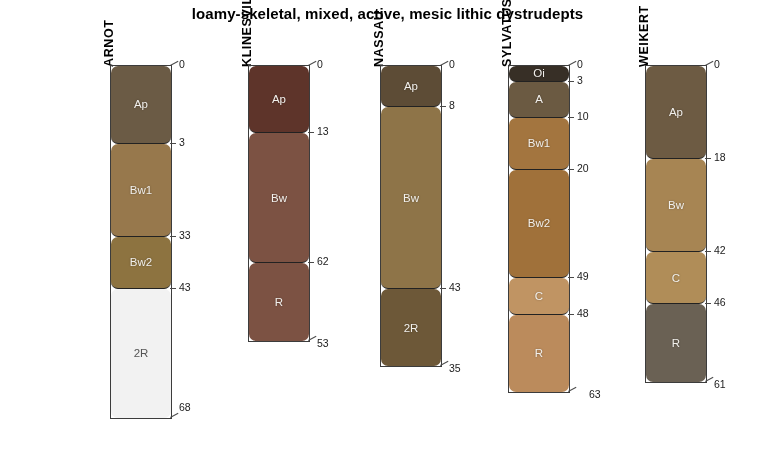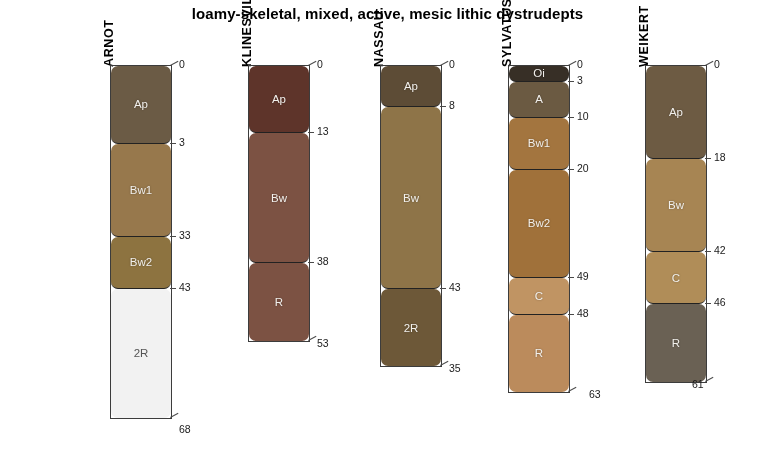--- a/index.html
+++ b/index.html
@@ -121,41 +121,41 @@
         </div>
         <div class="depth-leader" style="left: 170px; top: 65px; width: 9px; transform: rotate(-28deg);"></div>
         <div class="depth-label" style="left: 179px; top: 58px;">0</div>
         <div class="depth-tick" style="left: 170px; top: 142.7px; width: 6px;"></div>
         <div class="depth-label" style="left: 179px; top: 135.7px;">3</div>
         <div class="depth-tick" style="left: 170px; top: 235.94px; width: 6px;"></div>
         <div class="depth-label" style="left: 179px; top: 228.94px;">33</div>
         <div class="depth-tick" style="left: 170px; top: 287.74px; width: 6px;"></div>
         <div class="depth-label" style="left: 179px; top: 280.74px;">43</div>
         <div class="depth-leader" style="left: 170px; top: 417.24px; width: 9px; transform: rotate(-28deg);"></div>
-        <div class="depth-label" style="left: 179px; top: 423px;">68</div>
+        <div class="depth-label" style="left: 179px; top: 401px;">68</div>
       </div>
       <div class="profile" style="left: 0px;">
         <div class="profile-label" style="left: 240px; top: 67px;">KLINESVILLE</div>
         <div class="column" style="left: 248px; top: 65px; width: 60px; height: 274.54px;">
           <div class="horizon" style="top: 0px; height: 67.34px; background: rgb(94, 52, 42);">
             <span class="horizon-name">Ap</span>
           </div>
           <div class="horizon" style="top: 67.34px; height: 129.5px; background: rgb(124, 82, 67);">
             <span class="horizon-name">Bw</span>
           </div>
           <div class="horizon" style="top: 196.84px; height: 77.7px; background: rgb(124, 82, 67); border-bottom: none;">
             <span class="horizon-name">R</span>
           </div>
         </div>
         <div class="depth-leader" style="left: 308px; top: 65px; width: 9px; transform: rotate(-28deg);"></div>
         <div class="depth-label" style="left: 317px; top: 58px;">0</div>
         <div class="depth-tick" style="left: 308px; top: 132.34px; width: 6px;"></div>
         <div class="depth-label" style="left: 317px; top: 125.34px;">13</div>
         <div class="depth-tick" style="left: 308px; top: 261.84px; width: 6px;"></div>
-        <div class="depth-label" style="left: 317px; top: 254.84px;">38</div>
+        <div class="depth-label" style="left: 317px; top: 254.84px;">62</div>
         <div class="depth-leader" style="left: 308px; top: 339.54px; width: 9px; transform: rotate(-28deg);"></div>
         <div class="depth-label" style="left: 317px; top: 336.54px;">53</div>
       </div>
       <div class="profile" style="left: 0px;">
         <div class="profile-label" style="left: 372px; top: 67px;">NASSAU</div>
         <div class="column" style="left: 380px; top: 65px; width: 60px; height: 300.44px;">
           <div class="horizon" style="top: 0px; height: 41.44px; background: rgb(93, 76, 54);">
             <span class="horizon-name">Ap</span>
           </div>
           <div class="horizon" style="top: 41.44px; height: 181.3px; background: rgb(142, 116, 72);">
@@ -229,17 +229,17 @@
         </div>
         <div class="depth-leader" style="left: 705px; top: 65px; width: 9px; transform: rotate(-28deg);"></div>
         <div class="depth-label" style="left: 714px; top: 58px;">0</div>
         <div class="depth-tick" style="left: 705px; top: 158.24px; width: 6px;"></div>
         <div class="depth-label" style="left: 714px; top: 151.24px;">18</div>
         <div class="depth-tick" style="left: 705px; top: 251.48px; width: 6px;"></div>
         <div class="depth-label" style="left: 714px; top: 244.48px;">42</div>
         <div class="depth-tick" style="left: 705px; top: 303.28px; width: 6px;"></div>
         <div class="depth-label" style="left: 714px; top: 296.28px;">46</div>
         <div class="depth-leader" style="left: 705px; top: 380.98px; width: 9px; transform: rotate(-28deg);"></div>
-        <div class="depth-label" style="left: 692px; top: 377.98px;">61</div>
+        <div class="depth-label" style="left: 714px; top: 377.98px;">61</div>
       </div>
     </div>
 
 </div>
 
 </body></html>

